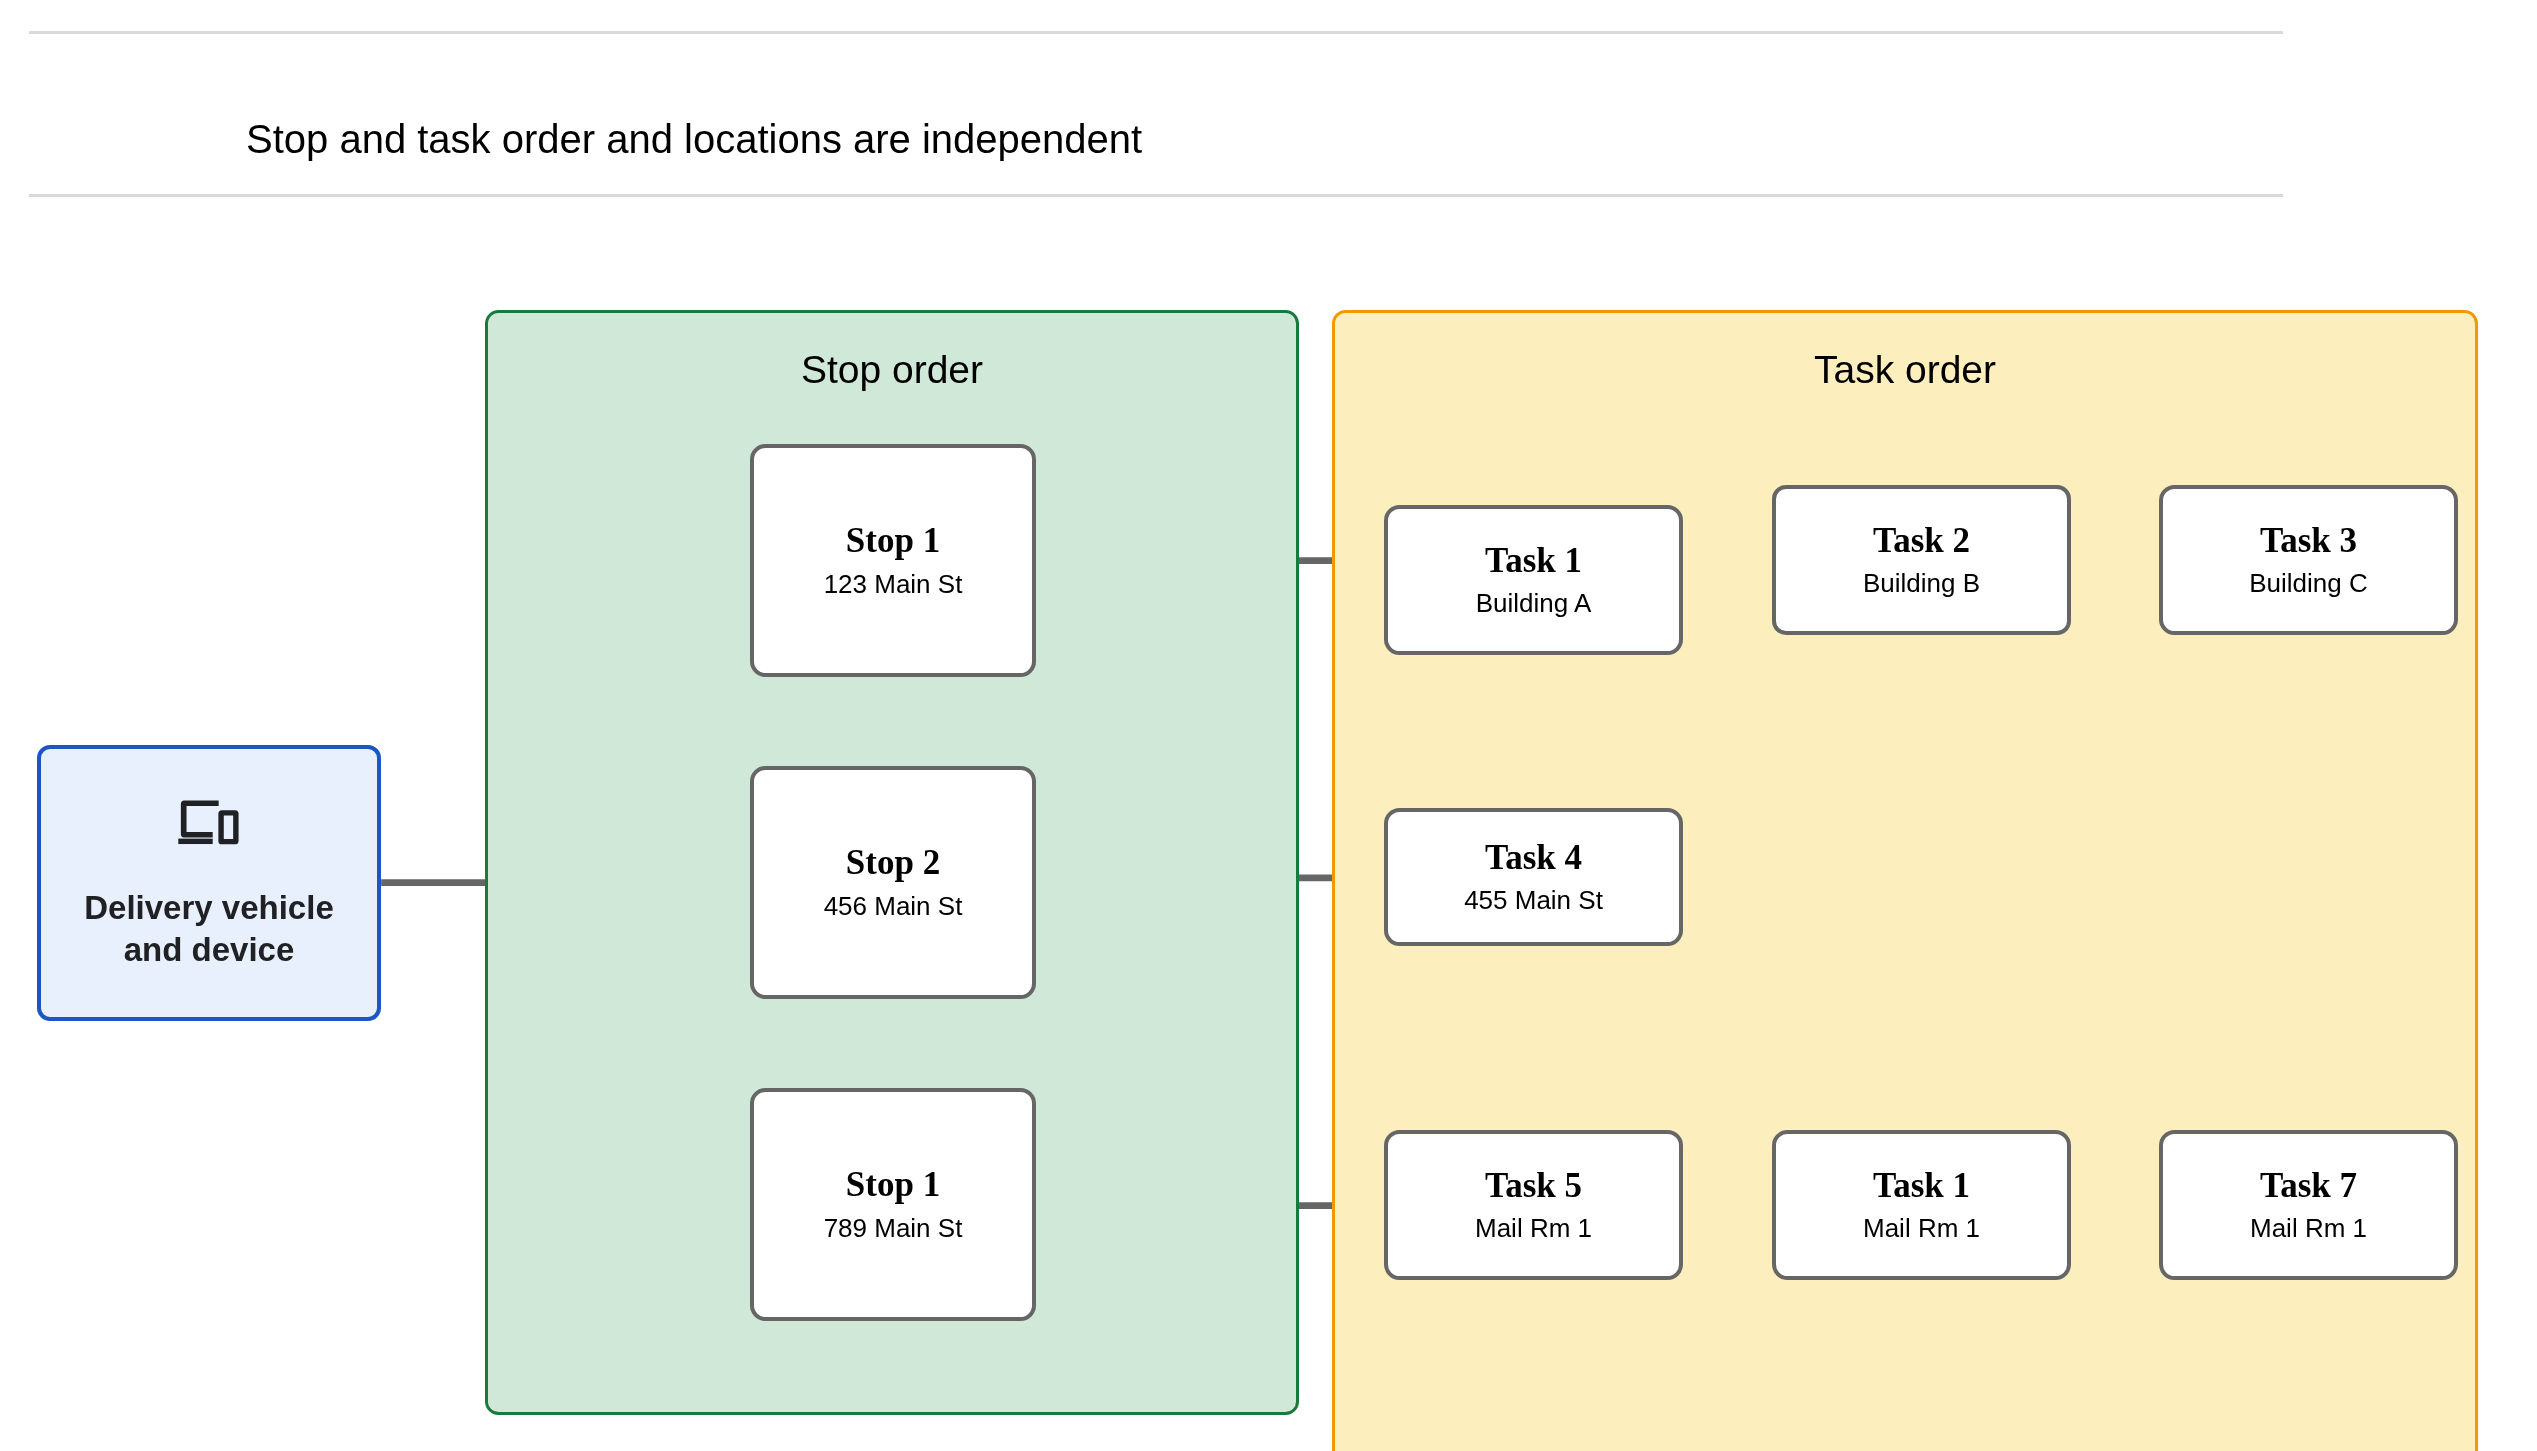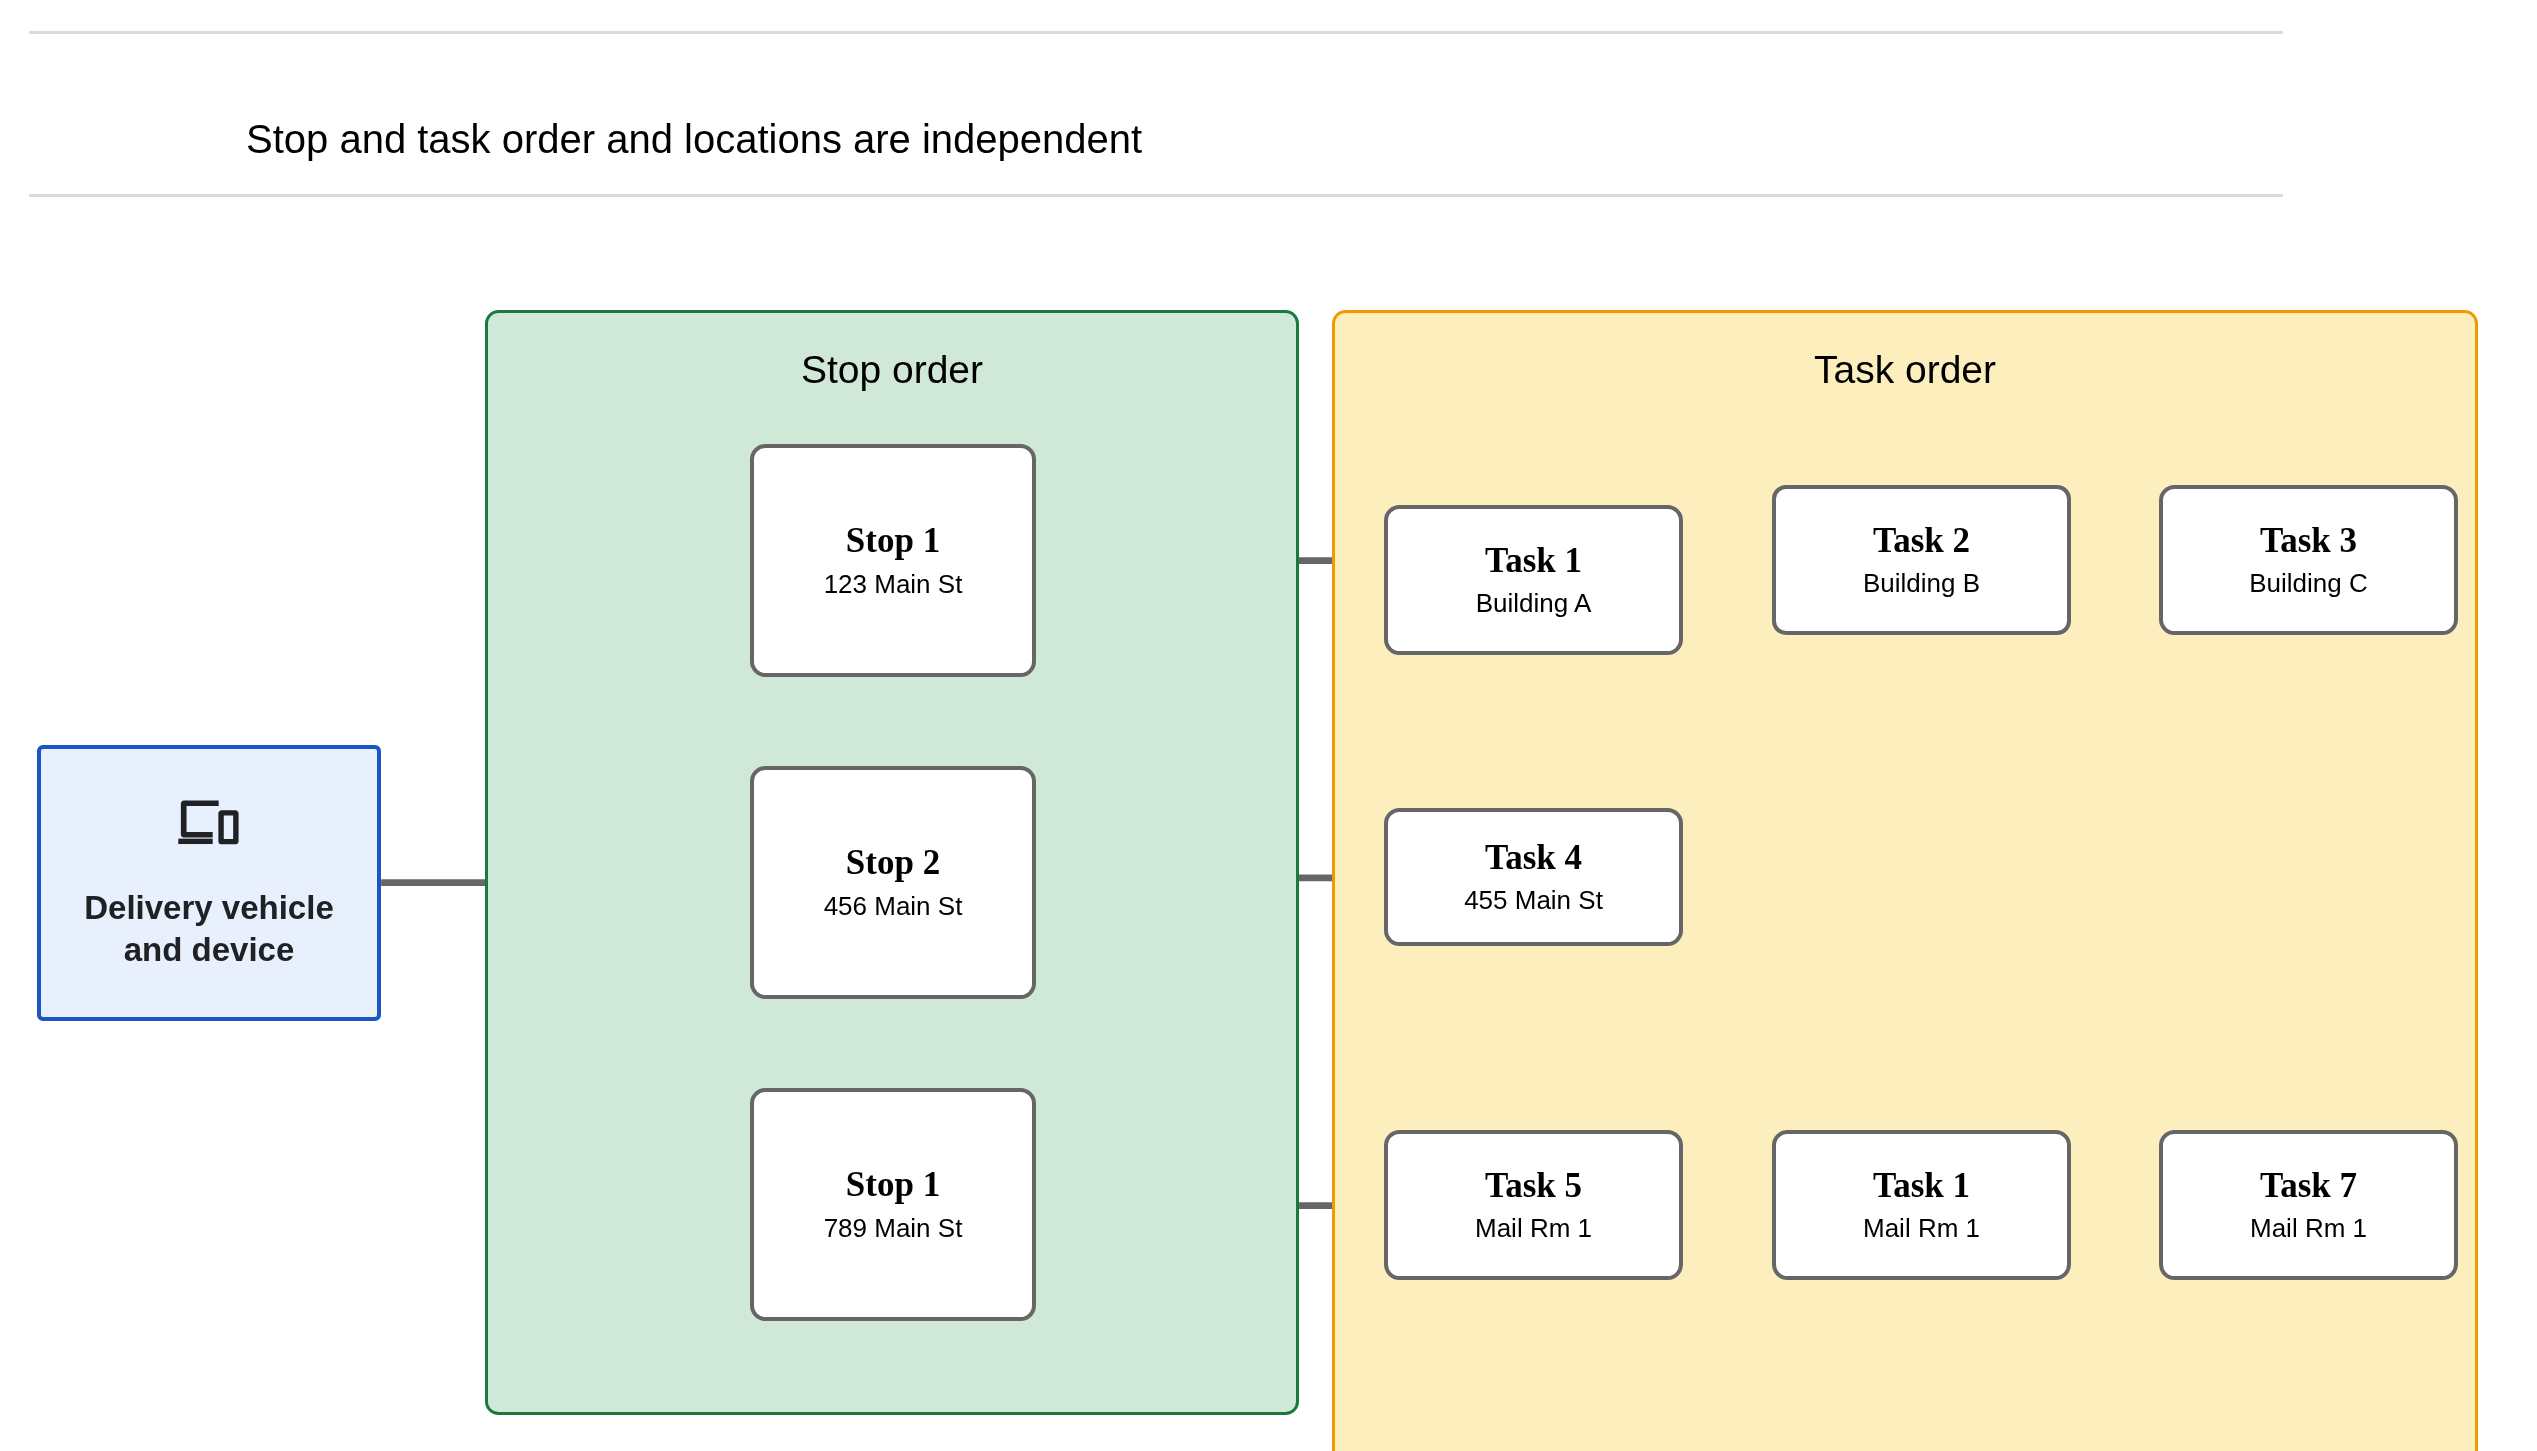--- a/index.html
+++ b/index.html
@@ -150,21 +150,21 @@
   
   #node-vehicle {
     position: absolute;
     left: 37px;
     top: 745px;
     width: 344px;
     height: 276px;
     box-sizing: border-box;
     background: #e8f0fe;
     border: 4.8px solid #1a56c4;
-    border-radius: 6px;
+    border-radius: 13px;
     display: flex;
     flex-direction: column;
     align-items: center;
     justify-content: center;
   }
   #devices-icon {
     margin-bottom: 33px;
   }
   #vehicle-label {
     font-size: 33px;

